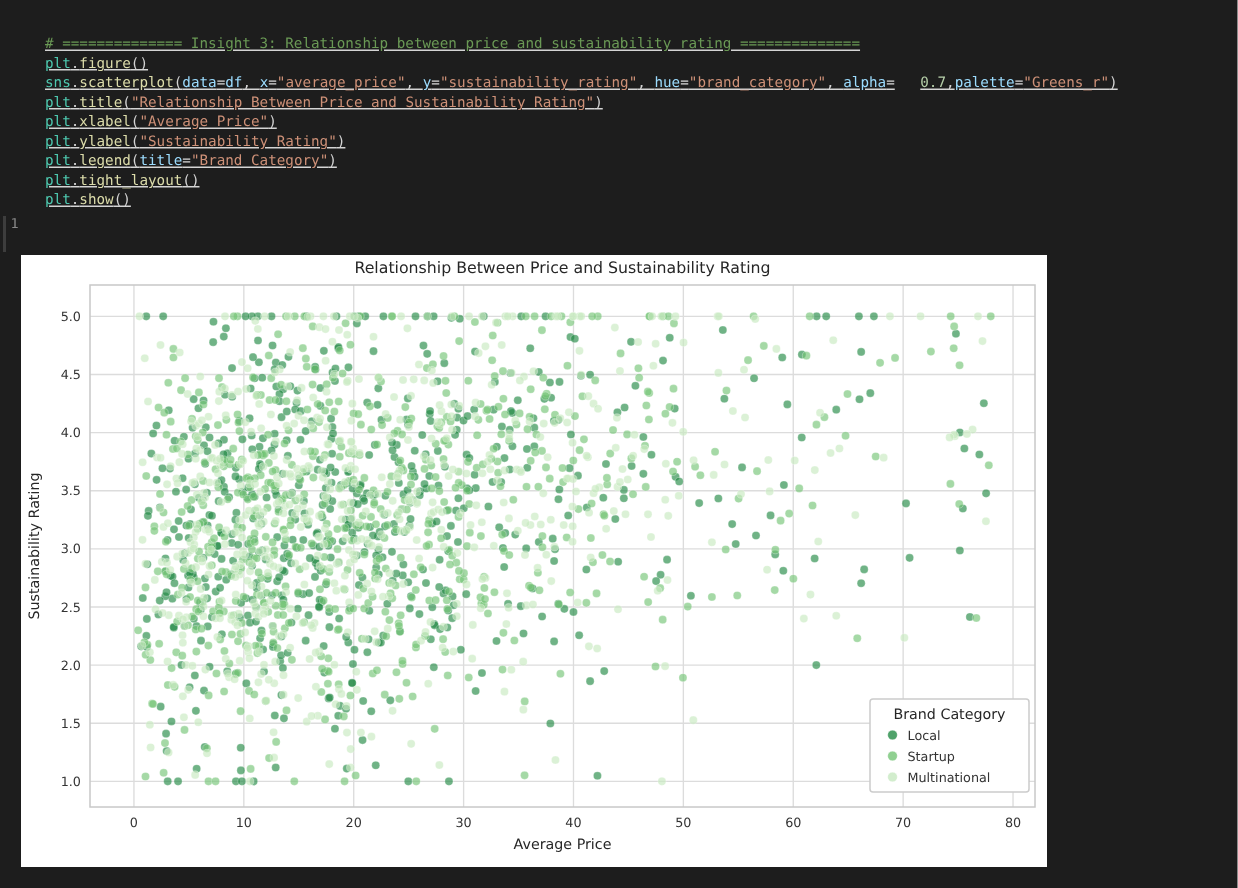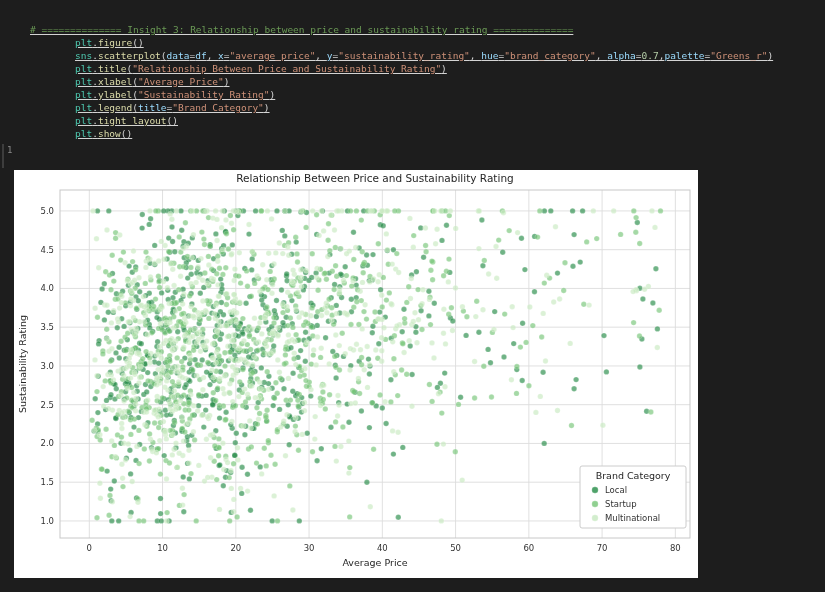--- a/index.html
+++ b/index.html
@@ -9,28 +9,28 @@
     font-family:"DejaVu Sans",sans-serif;
   }
   .code-cell{
     position:absolute;left:30px;top:23px;width:780px;
     font-family:"DejaVu Sans Mono",monospace;
     font-size:9.5px;line-height:13px;
     white-space:pre;color:#d4d4d4;text-decoration:underline;
   }
   .code-line{height:13px;}
   .tok-comment{color:#6a9955;}
-  .tok-module{color:#4ec9b0;margin-left:45px;}
+  .tok-module{color:#4ec9b0;}
   .tok-func{color:#dcdcaa;}
   .tok-punct{color:#d4d4d4;}
   .tok-kwarg{color:#9cdcfe;}
   .tok-op{color:#d4d4d4;}
   .tok-var{color:#9cdcfe;}
   .tok-str{color:#ce9178;}
-  .tok-num{color:#b5cea8;}
+  .tok-num{color:#b5cea8;margin-left:17px;}
   .exec-gutter{
     position:absolute;left:2px;top:144px;
     font-family:"DejaVu Sans Mono",monospace;font-size:9px;color:#8a8a8a;
     border-left:2px solid #3d3d3d;padding-left:3px;height:24px;line-height:12px;
   }
   .chart-panel{
     position:absolute;left:14px;top:170px;width:684px;height:408px;
     background:#ffffff;
   }
   svg text{font-family:"DejaVu Sans",sans-serif;}

